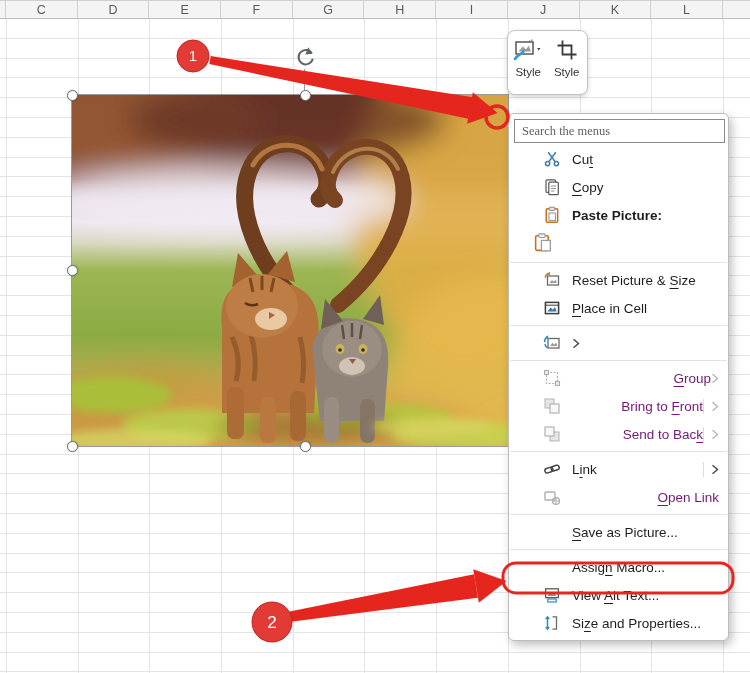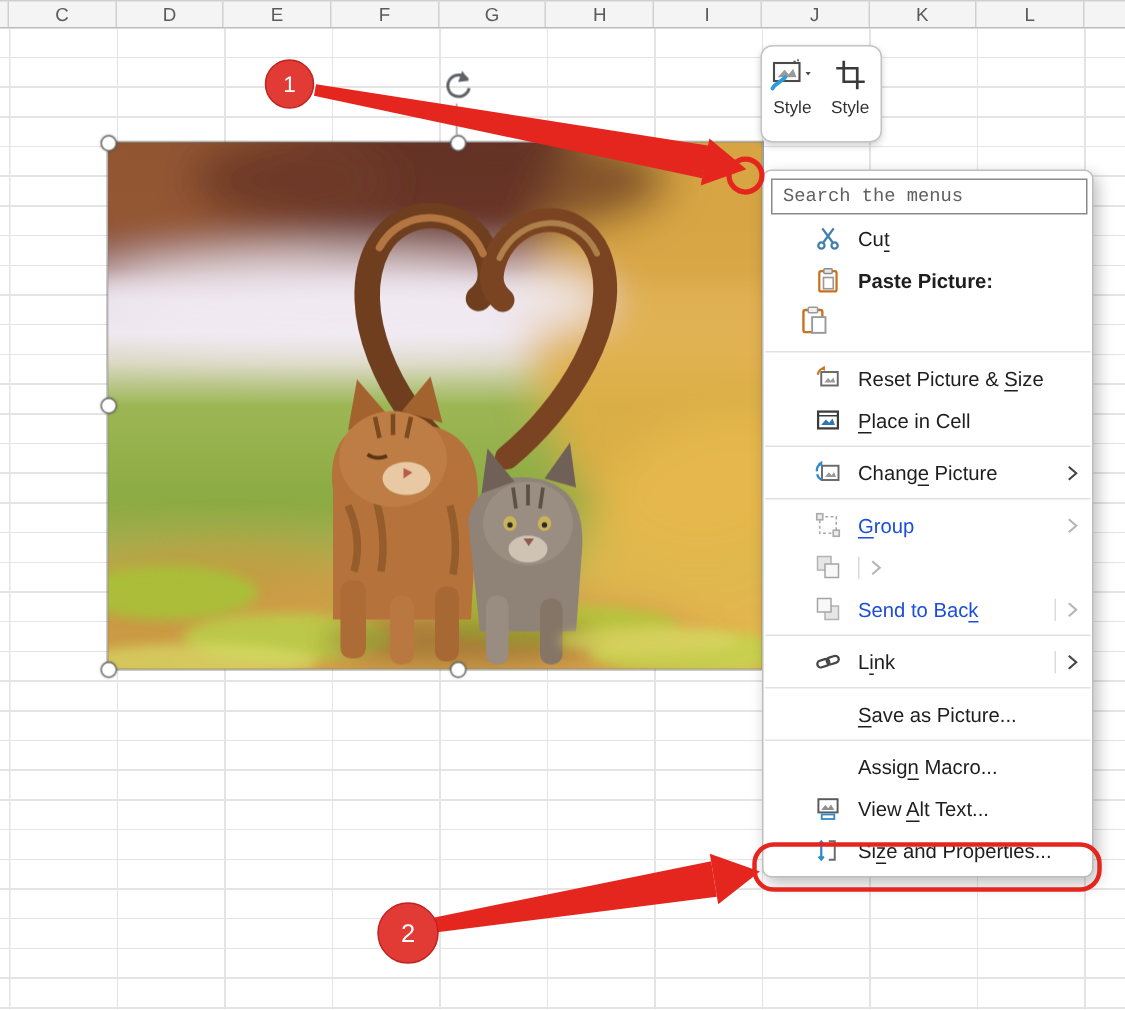--- a/index.html
+++ b/index.html
@@ -45,25 +45,25 @@
     gap:3px; width:38px; border-radius:4px; cursor:default; }
   .tb-btn .tb-ico { height:26px; display:flex; align-items:center; }
   .tb-btn .tb-label { font-size:11.5px; color:#333; }
 
   
   .context-menu { position:absolute; left:508px; top:113px; width:221px; z-index:4;
     background:#fff; border:1px solid #bdbdbd; border-radius:6px;
     box-shadow:3px 4px 10px rgba(0,0,0,.25); padding-bottom:3px; }
   .menu-search { display:block; width:211px; margin:5px 5px 2px 5px; height:24px;
     border:1px solid #8a8a8a; border-radius:0; padding:0 7px; font-size:12.5px;
-    font-family:Liberation Mono, monospace; color:#333; outline:none; }
+    font-family:Liberation Serif, serif; color:#333; outline:none; }
   .menu-search::placeholder { color:#5f5f5f; opacity:1; }
   .menu-item { height:28px; display:flex; align-items:center; padding:0 9px 0 8px;
     font-size:13.5px; color:#1e1e1e; white-space:nowrap;margin-left:25px; }
-  .menu-item.disabled { color:#1d4ed8; }
+  .menu-item.disabled { color:#701a75;text-align:right; }
   .menu-item.bold .mi-label { font-weight:bold; }
   .mi-icon { width:20px; height:20px; flex:0 0 20px; margin-right:10px;
     display:flex; align-items:center; justify-content:center; }
   .mi-icon svg { width:18px; height:18px; }
   .mi-label { flex:1; }
   .mi-label u { text-underline-offset:2.5px; }
   .mi-sub { display:flex; align-items:center; gap:7px; color:#454545; }
   .menu-item.disabled .mi-sub { color:#b5b5b5; }
   .mi-bar { width:1px; height:15px; background:#dcdcdc; }
   .menu-sep { height:1px; background:#e2e2e2; margin:3px 1px; }
@@ -232,20 +232,32 @@
               <g fill="none" stroke="#3f7fb0" stroke-width="1.5">
                 <path d="M5.2 2.2 L12 11.5"></path>
                 <path d="M12.8 2.2 L6 11.5"></path>
                 <circle cx="4.6" cy="13.6" r="2.1"></circle>
                 <circle cx="13.4" cy="13.6" r="2.1"></circle>
               </g>
             </svg>
           </span>
           <span class="mi-label">Cu<u>t</u></span>
         </div>
+        <div class="menu-item">
+          <span class="mi-icon">
+            <svg viewBox="0 0 18 18">
+              <g fill="#fff" stroke="#565656" stroke-width="1.2">
+                <rect x="3" y="1.8" width="9.5" height="12.5" rx="1"></rect>
+                <rect x="5.8" y="4.2" width="9.5" height="12.5" rx="1"></rect>
+              </g>
+              <path d="M8 8 h5 M8 10.5 h5 M8 13 h3.5" stroke="#8f8f8f" stroke-width="1"></path>
+            </svg>
+          </span>
+          <span class="mi-label"><u>C</u>opy</span>
+        </div>
         <div class="menu-item bold">
           <span class="mi-icon">
             <svg viewBox="0 0 18 18">
               <rect x="3.2" y="2.8" width="11.5" height="13.5" rx="1.2" fill="#fff" stroke="#c9711d" stroke-width="1.5"></rect>
               <rect x="6.2" y="1.2" width="5.6" height="3.2" rx="0.7" fill="#e8e8e8" stroke="#8a8a8a" stroke-width="1"></rect>
               <rect x="6" y="7" width="6.5" height="7.5" fill="#fff" stroke="#9a9a9a" stroke-width="1.1"></rect>
             </svg>
           </span>
           <span class="mi-label">Paste Picture:</span>
         </div>
@@ -281,21 +293,20 @@
         <div class="menu-sep"></div>
         <div class="menu-item">
           <span class="mi-icon">
             <svg viewBox="0 0 18 18">
               <rect x="5" y="4.5" width="11" height="9.5" fill="#fff" stroke="#6a6a6a" stroke-width="1.3"></rect>
               <path d="M7 12 L9.5 8.8 L11.4 10.8 L13 8.6 L14.4 12 Z" fill="#9a9a9a"></path>
               <path d="M4.2 3.2 A5.2 5.2 0 0 0 1.6 8.2 M1.8 10.2 A5.2 5.2 0 0 0 4.6 13.8" fill="none" stroke="#2e8bc9" stroke-width="1.5"></path>
               <path d="M5.2 1.2 L5.2 4.8 L2.1 3.3 Z" fill="#2e8bc9"></path>
             </svg>
           </span>
-          <span class="mi-label">Chang<u>e</u> Picture</span>
           <span class="mi-sub">
             <svg width="8" height="11" viewBox="0 0 8 11">
               <path d="M1.5 1.2 L6.5 5.5 L1.5 9.8" fill="none" stroke="currentColor" stroke-width="1.4"></path>
             </svg>
           </span>
         </div>
         <div class="menu-sep"></div>
         <div class="menu-item disabled">
           <span class="mi-icon">
             <svg viewBox="0 0 18 18">
@@ -313,20 +324,21 @@
             </svg>
           </span>
         </div>
         <div class="menu-item disabled">
           <span class="mi-icon">
             <svg viewBox="0 0 18 18">
               <rect x="2" y="2" width="9" height="9" fill="#e6e6e6" stroke="#b3b3b3"></rect>
               <rect x="7" y="7" width="9" height="9" fill="#f8f8f8" stroke="#a5a5a5"></rect>
             </svg>
           </span>
+          <span class="mi-label">Bring to <u>F</u>ront</span>
           <span class="mi-sub">
             <span class="mi-bar"></span>
             <svg width="8" height="11" viewBox="0 0 8 11">
               <path d="M1.5 1.2 L6.5 5.5 L1.5 9.8" fill="none" stroke="currentColor" stroke-width="1.4"></path>
             </svg>
           </span>
         </div>
         <div class="menu-item disabled">
           <span class="mi-icon">
             <svg viewBox="0 0 18 18">
@@ -353,20 +365,32 @@
             </svg>
           </span>
           <span class="mi-label">L<u>i</u>nk</span>
           <span class="mi-sub">
             <span class="mi-bar"></span>
             <svg width="8" height="11" viewBox="0 0 8 11">
               <path d="M1.5 1.2 L6.5 5.5 L1.5 9.8" fill="none" stroke="currentColor" stroke-width="1.4"></path>
             </svg>
           </span>
         </div>
+        <div class="menu-item disabled">
+          <span class="mi-icon">
+            <svg viewBox="0 0 18 18">
+              <g fill="none" stroke="#b0b0b0" stroke-width="1.4">
+                <rect x="2" y="4" width="10" height="8" rx="1"></rect>
+                <circle cx="13" cy="13" r="3.4"></circle>
+                <path d="M10 13 h6 M13 10 v6" stroke-width="0.9"></path>
+              </g>
+            </svg>
+          </span>
+          <span class="mi-label"><u>O</u>pen Link</span>
+        </div>
         <div class="menu-sep"></div>
         <div class="menu-item">
           <span class="mi-icon"></span>
           <span class="mi-label"><u>S</u>ave as Picture...</span>
         </div>
         <div class="menu-sep"></div>
         <div class="menu-item">
           <span class="mi-icon"></span>
           <span class="mi-label">Assig<u>n</u> Macro...</span>
         </div>

